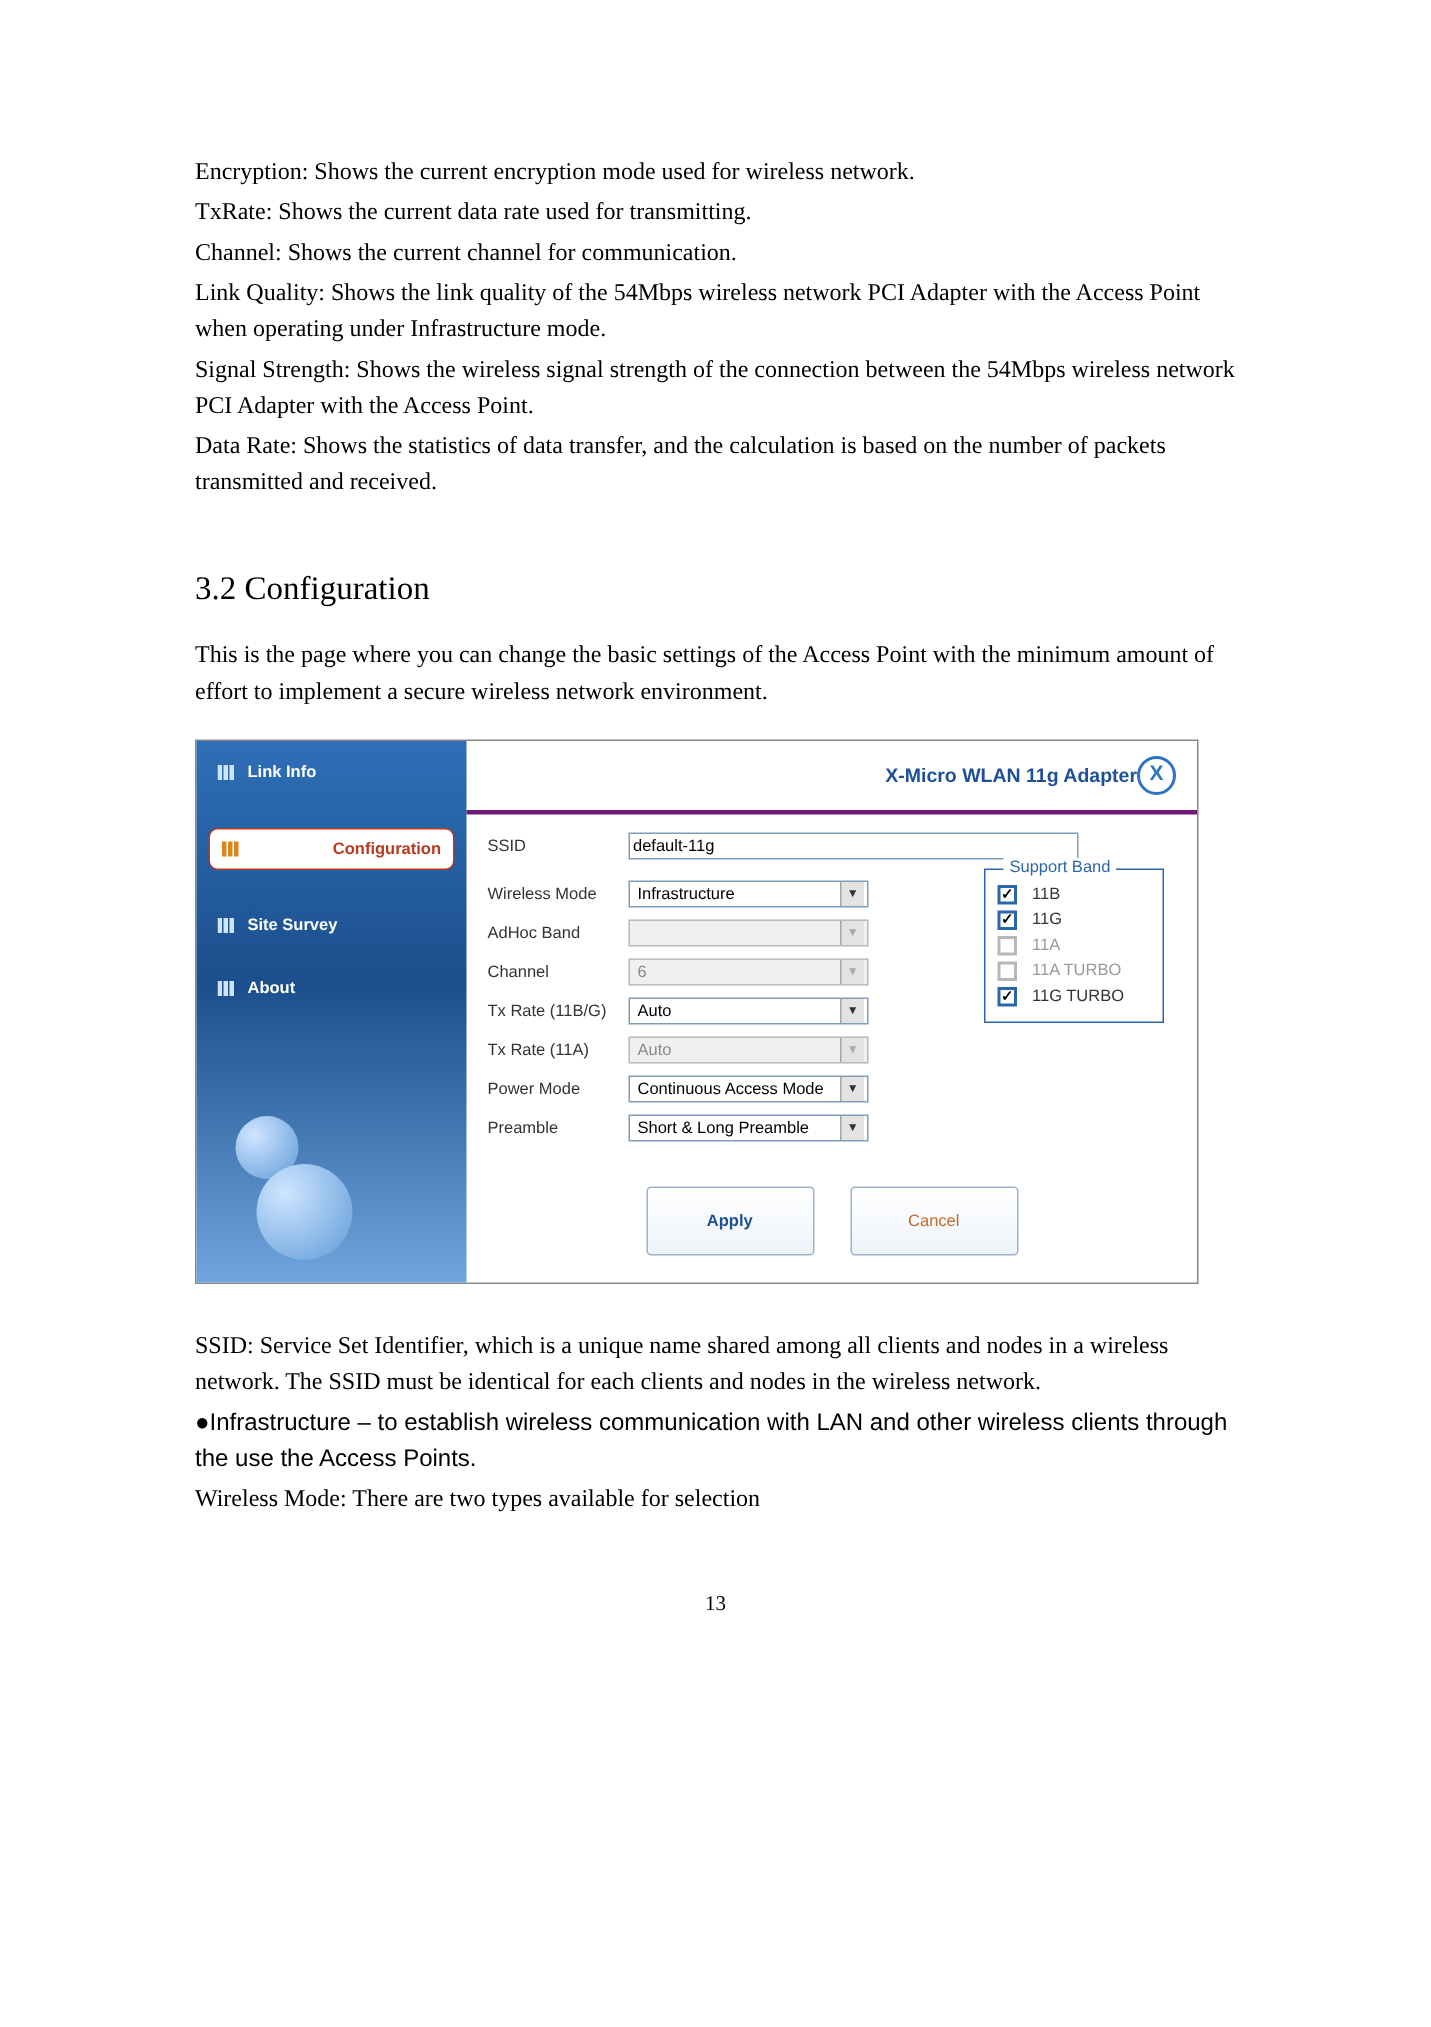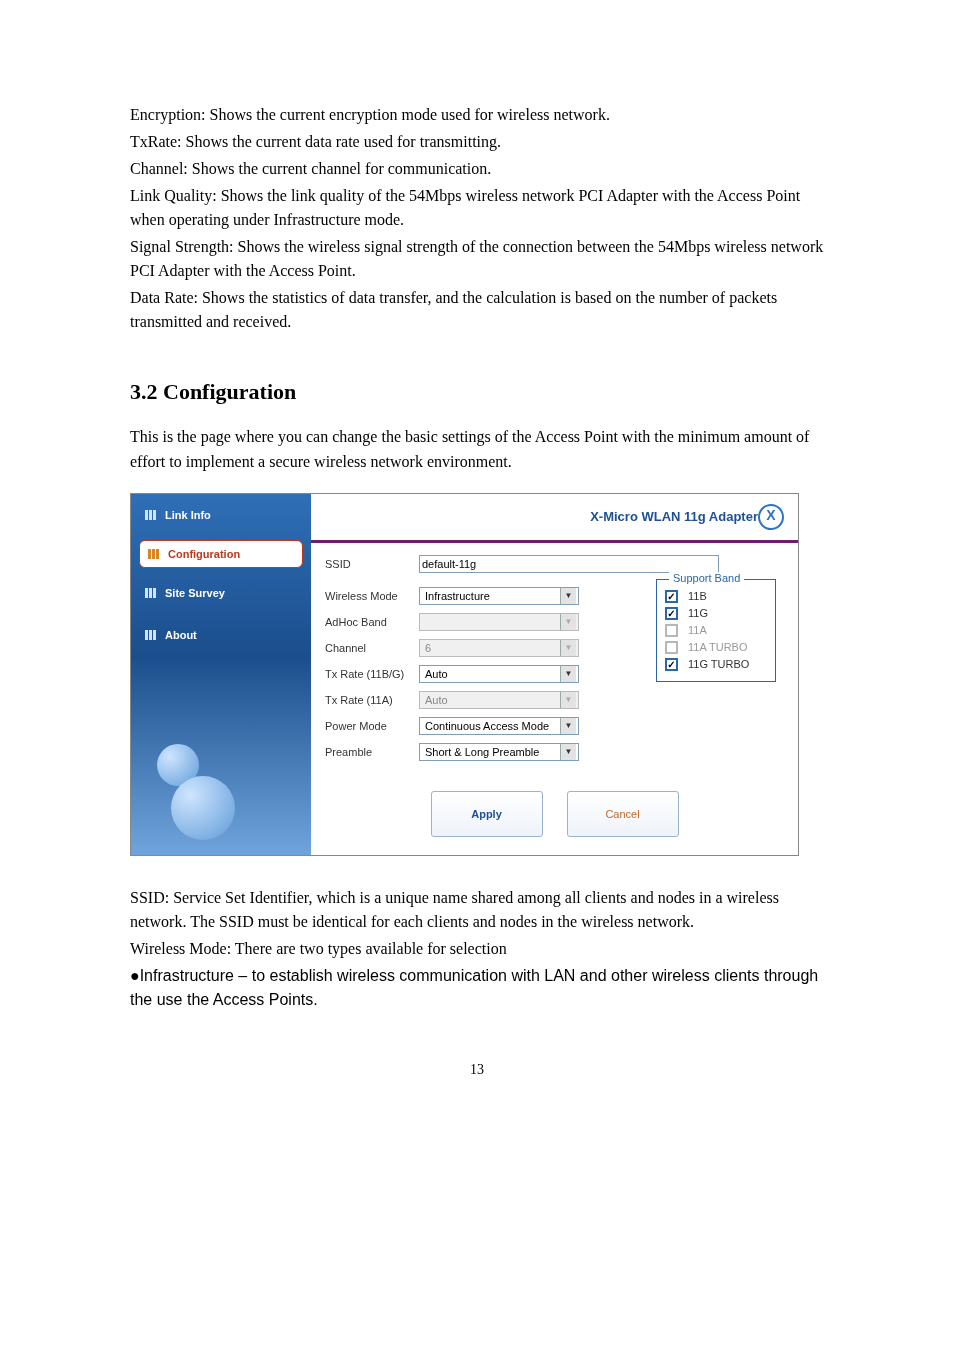--- a/index.html
+++ b/index.html
@@ -14,21 +14,21 @@
     }
     .definitions p {
       margin: 3px 0;
       line-height: 1.5;
     }
     .definitions b {
       font-weight: normal;
     }
     h2.section-heading {
       font-size: 22px;
-      font-weight: bold;
+      font-weight: normal;
       margin-top: 45px;
       margin-bottom: 20px;
     }
     .section-intro {
       line-height: 1.55;
       margin-bottom: 18px;
     }
     
     .config-dialog {
       width: 667px;
@@ -55,23 +55,24 @@
       color: #fff;
       font-weight: bold;
       cursor: pointer;
       height: 22px;
     }
     .nav-item.selected-tab {
       background: #fff;
       color: #b93a1f;
       border: 1px solid #b93a1f;
       border-radius: 6px;
-      margin: 4px 8px;
+      margin: 16px 8px;
       padding: 4px 8px;
       height: 18px;
+      justify-content: space-between;
     }
     .nav-icon svg { display:block; }
     .orb1, .orb2 {
       position: absolute;
       border-radius: 50%;
       background: radial-gradient(circle at 30% 30%, #cfe5ff, #5e9bd8);
     }
     .orb1 { width: 42px; height: 42px; left: 26px; top: 250px; }
     .orb2 { width: 64px; height: 64px; left: 40px; top: 282px; }
     
@@ -360,17 +361,17 @@
       <div class="btn-row">
         <span class="btn apply">Apply</span>
         <span class="btn cancel">Cancel</span>
       </div>
     </div>
   </div>
 </div>
 
 <div class="definitions">
   <p><b>SSID:</b><span> Service Set Identifier, which is a unique name shared among all clients and nodes in a wireless network. The SSID must be identical for each clients and nodes in the wireless network.</span></p>
+  <p><span class="bullet">●Infrastructure – to establish wireless communication with LAN and other wireless clients through the use the Access Points.</span></p>
   <p><b>Wireless Mode:</b><span> There are two types available for selection</span></p>
-  <p><span class="bullet">●Infrastructure – to establish wireless communication with LAN and other wireless clients through the use the Access Points.</span></p>
 </div>
 
 <div class="pagenum">13</div>
 
 </body></html>

